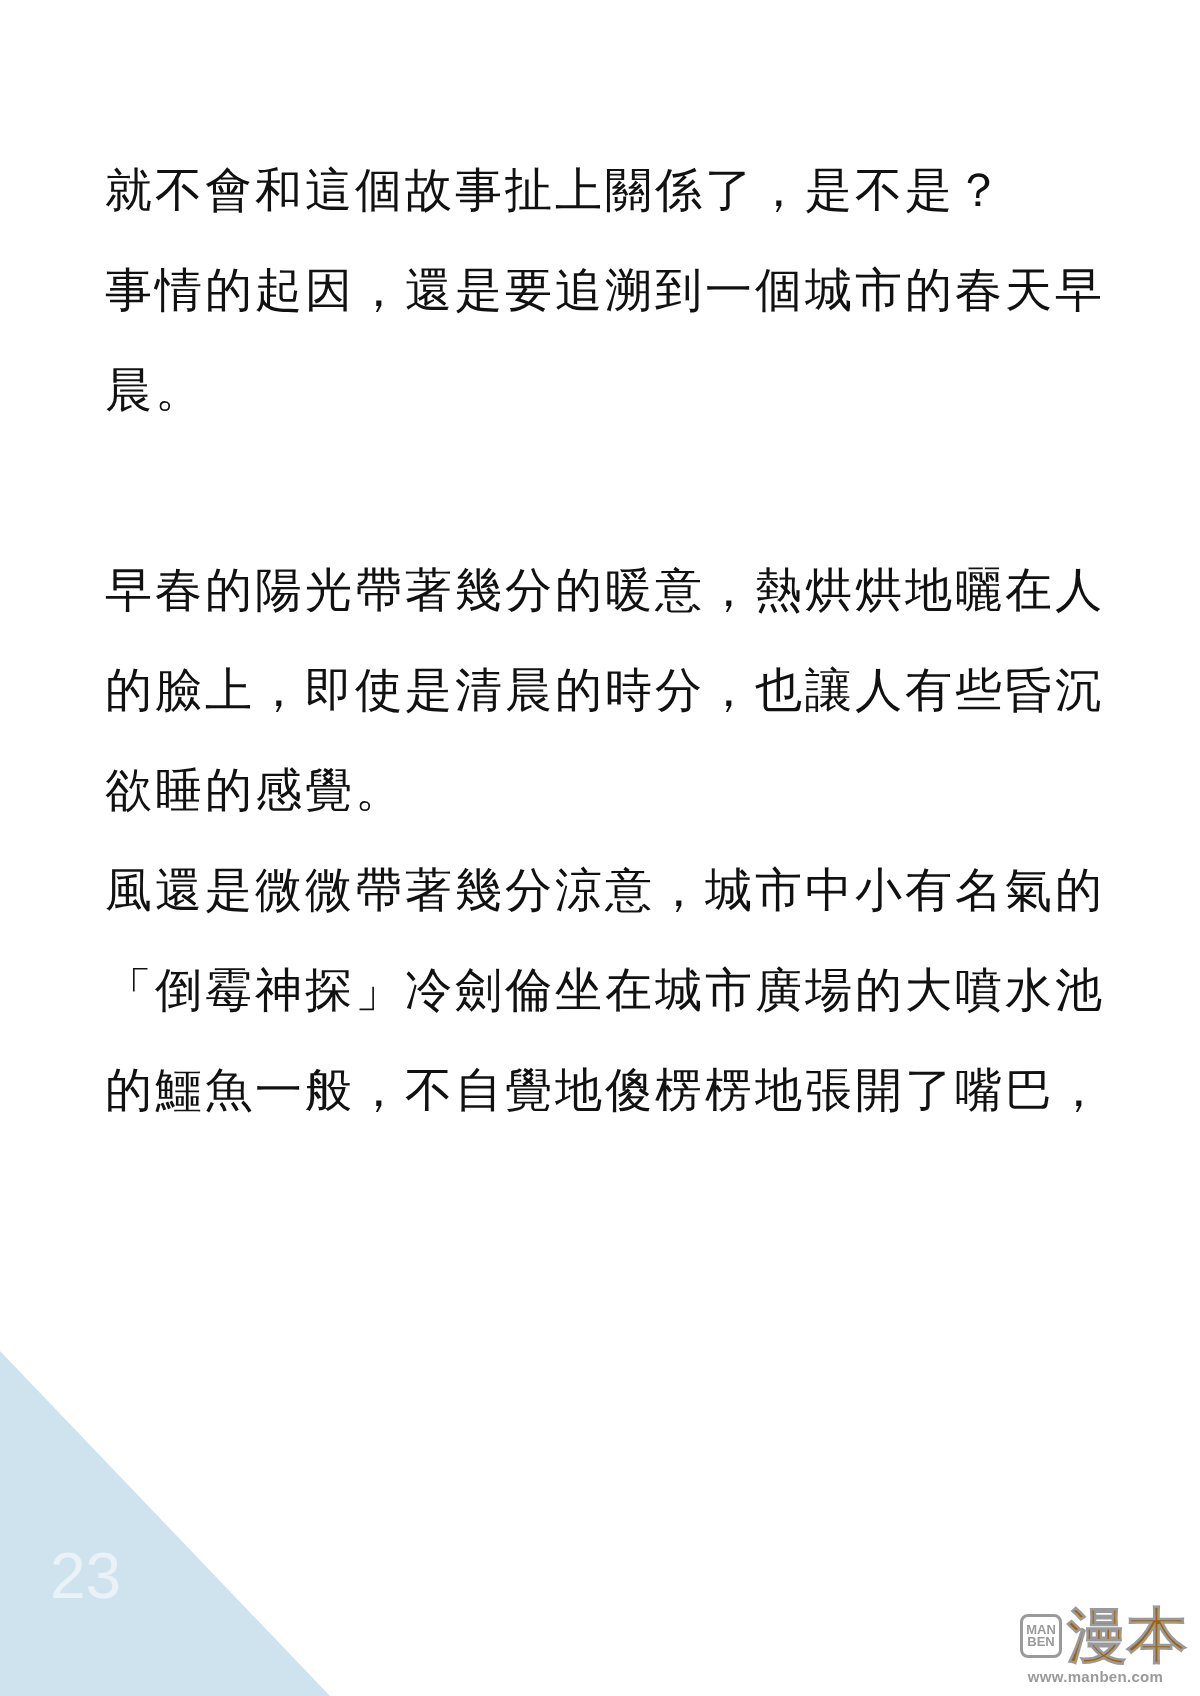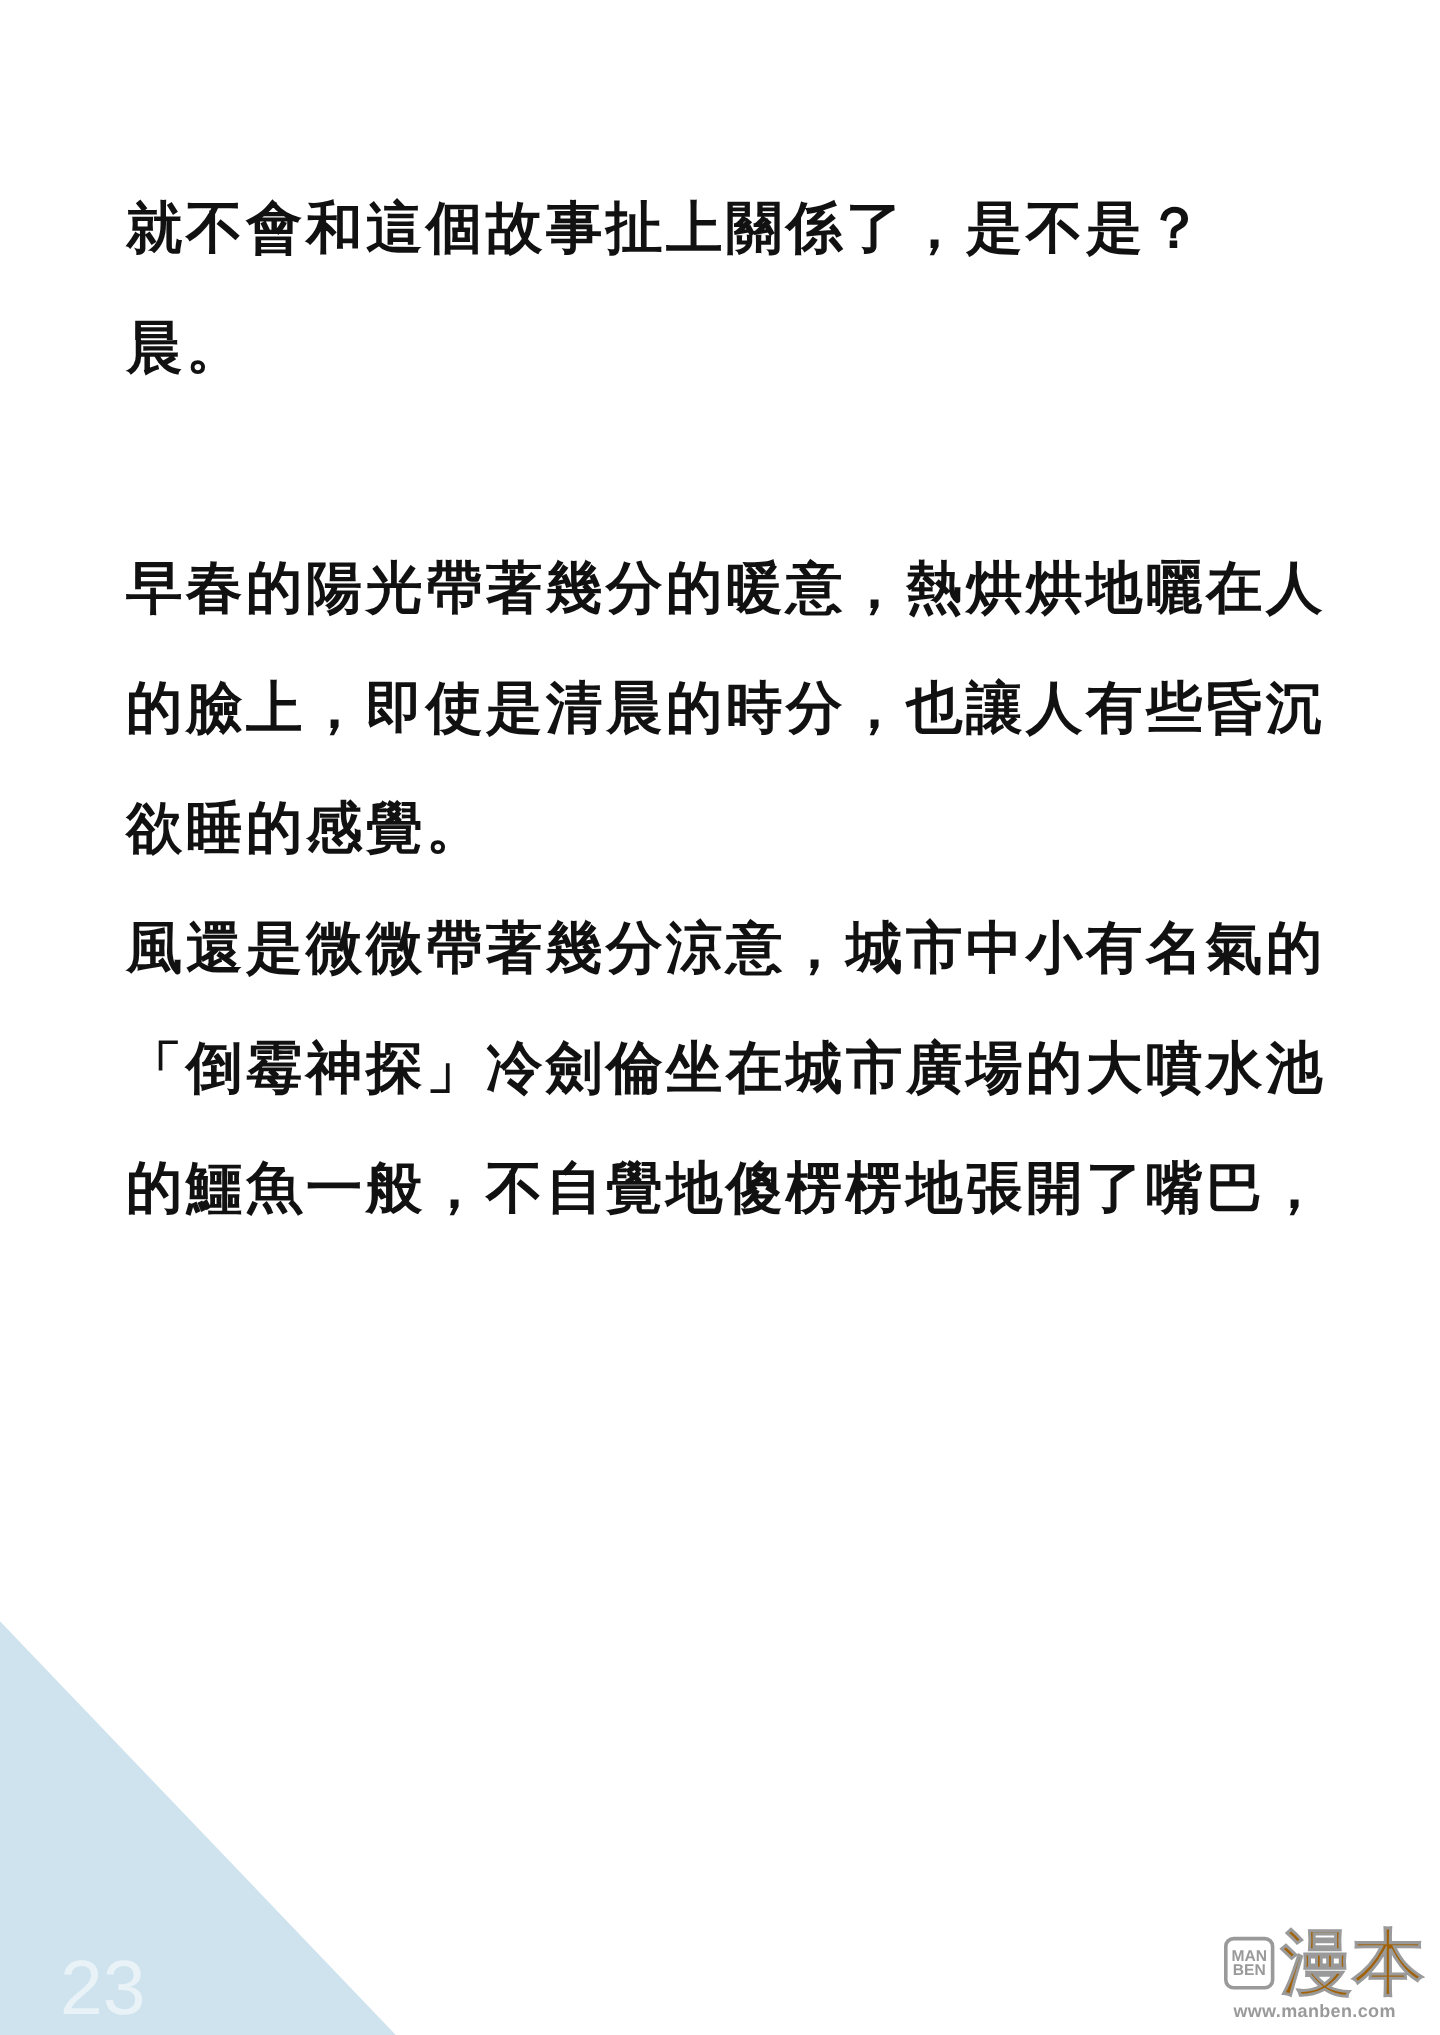--- a/index.html
+++ b/index.html
@@ -20,40 +20,40 @@
     position: absolute;
     left: 105px;
     top: 140px;
     right: 0;
   }
   .text-line {
     height: 100px;
     line-height: 100px;
     font-size: 47px;
     letter-spacing: 3px;
-    font-weight: 700;
+    font-weight: 400;
     color: #111111;
     white-space: nowrap;
     font-family: "Liberation Sans", sans-serif;
   }
   
   .corner-triangle {
     position: absolute;
     left: 0;
     top: 1351px;
     width: 330px;
     height: 345px;
     background: #cfe3ee;
     clip-path: polygon(0 0, 0 100%, 100% 100%);
   }
   
   .page-number {
     position: absolute;
     left: 50px;
-    top: 1624px;
+    top: 1544px;
     font-size: 64px;
     line-height: 1;
     font-weight: 400;
     color: #e9f2f7;
     font-family: "Liberation Sans", sans-serif;
   }
   
   .wm {
     position: absolute;
     right: 13px;
@@ -98,20 +98,21 @@
     color: #9a9a9a;
   }
 </style>
 </head>
 <body>
 
 <div class="page">
 
   <div class="text-block">
     <div class="text-line">就不會和這個故事扯上關係了，是不是？</div>
+    <div class="text-line">事情的起因，還是要追溯到一個城市的春天早</div>
     <div class="text-line">晨。</div>
     <div class="text-line"></div>
     <div class="text-line">早春的陽光帶著幾分的暖意，熱烘烘地曬在人</div>
     <div class="text-line">的臉上，即使是清晨的時分，也讓人有些昏沉</div>
     <div class="text-line">欲睡的感覺。</div>
     <div class="text-line">風還是微微帶著幾分涼意，城市中小有名氣的</div>
     <div class="text-line">「倒霉神探」冷劍倫坐在城市廣場的大噴水池</div>
     <div class="text-line">的鱷魚一般，不自覺地傻楞楞地張開了嘴巴，</div>
   </div>
 

